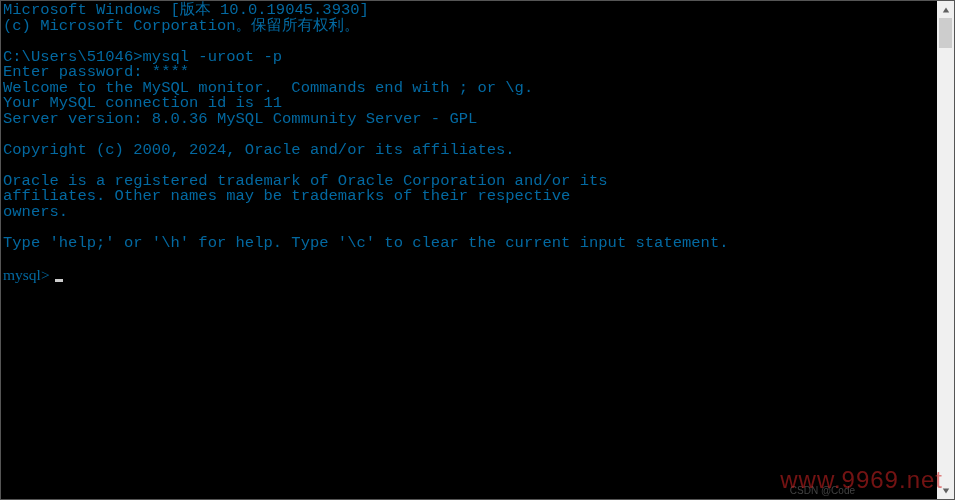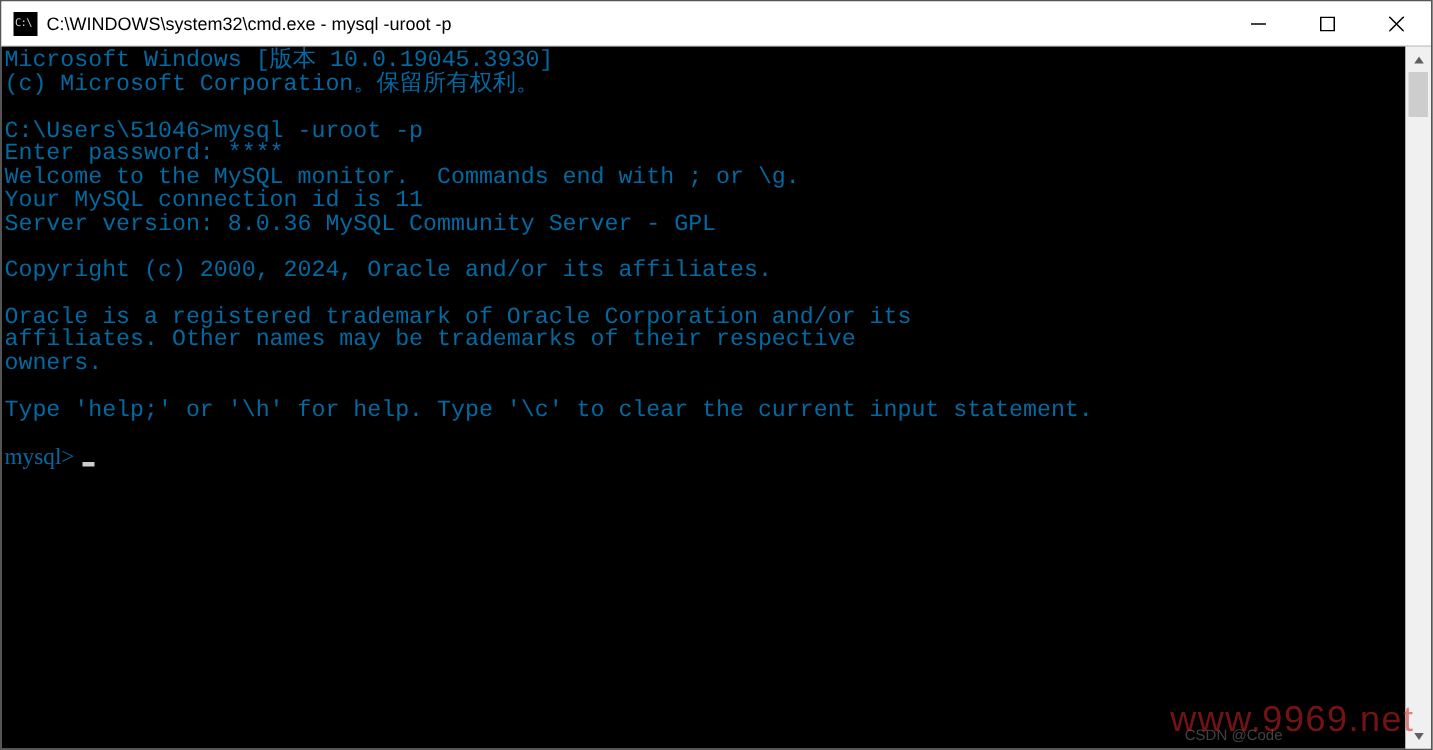--- a/index.html
+++ b/index.html
@@ -74,42 +74,20 @@
     position: absolute; right: 100px; bottom: 4px;
     font-family: Arial, sans-serif; font-size: 10px;
     color: rgba(120,120,120,0.55);
   }
 </style>
 </head>
 <body>
 
 <div class="window">
 
-  <div class="titlebar">
-    <div class="app-icon"></div>
-    <div class="title-text">C:\WINDOWS\system32\cmd.exe - mysql  -uroot -p</div>
-    <div class="win-controls">
-      <div class="win-btn">
-        <svg viewBox="0 0 10 10">
-            <line x1="0" y1="5" x2="10" y2="5"></line>
-          </svg>
-      </div>
-      <div class="win-btn">
-        <svg viewBox="0 0 10 10">
-            <rect x="0.5" y="0.5" width="9" height="9"></rect>
-          </svg>
-      </div>
-      <div class="win-btn">
-        <svg viewBox="0 0 10 10">
-            <line x1="0" y1="0" x2="10" y2="10"></line>
-            <line x1="10" y1="0" x2="0" y2="10"></line>
-          </svg>
-      </div>
-    </div>
-  </div>
 
   <div class="client">
     <div class="terminal" id="terminal"><span>Microsoft Windows [版本 10.0.19045.3930]
 (c) Microsoft Corporation。保留所有权利。
 
 C:\Users\51046&gt;mysql -uroot -p
 Enter password: ****
 Welcome to the MySQL monitor.  Commands end with ; or \g.
 Your MySQL connection id is 11
 Server version: 8.0.36 MySQL Community Server - GPL

